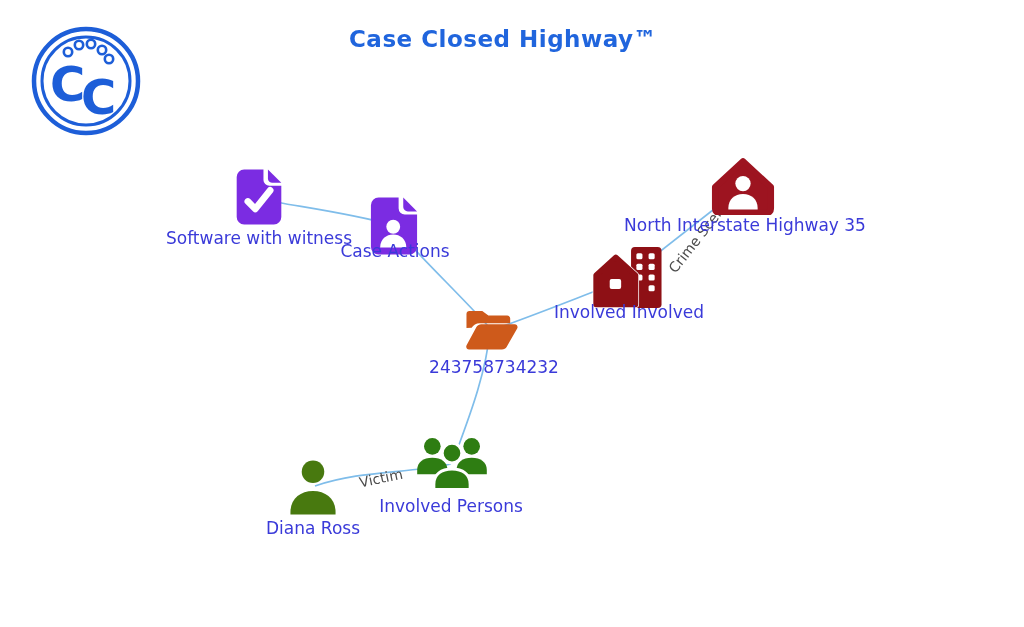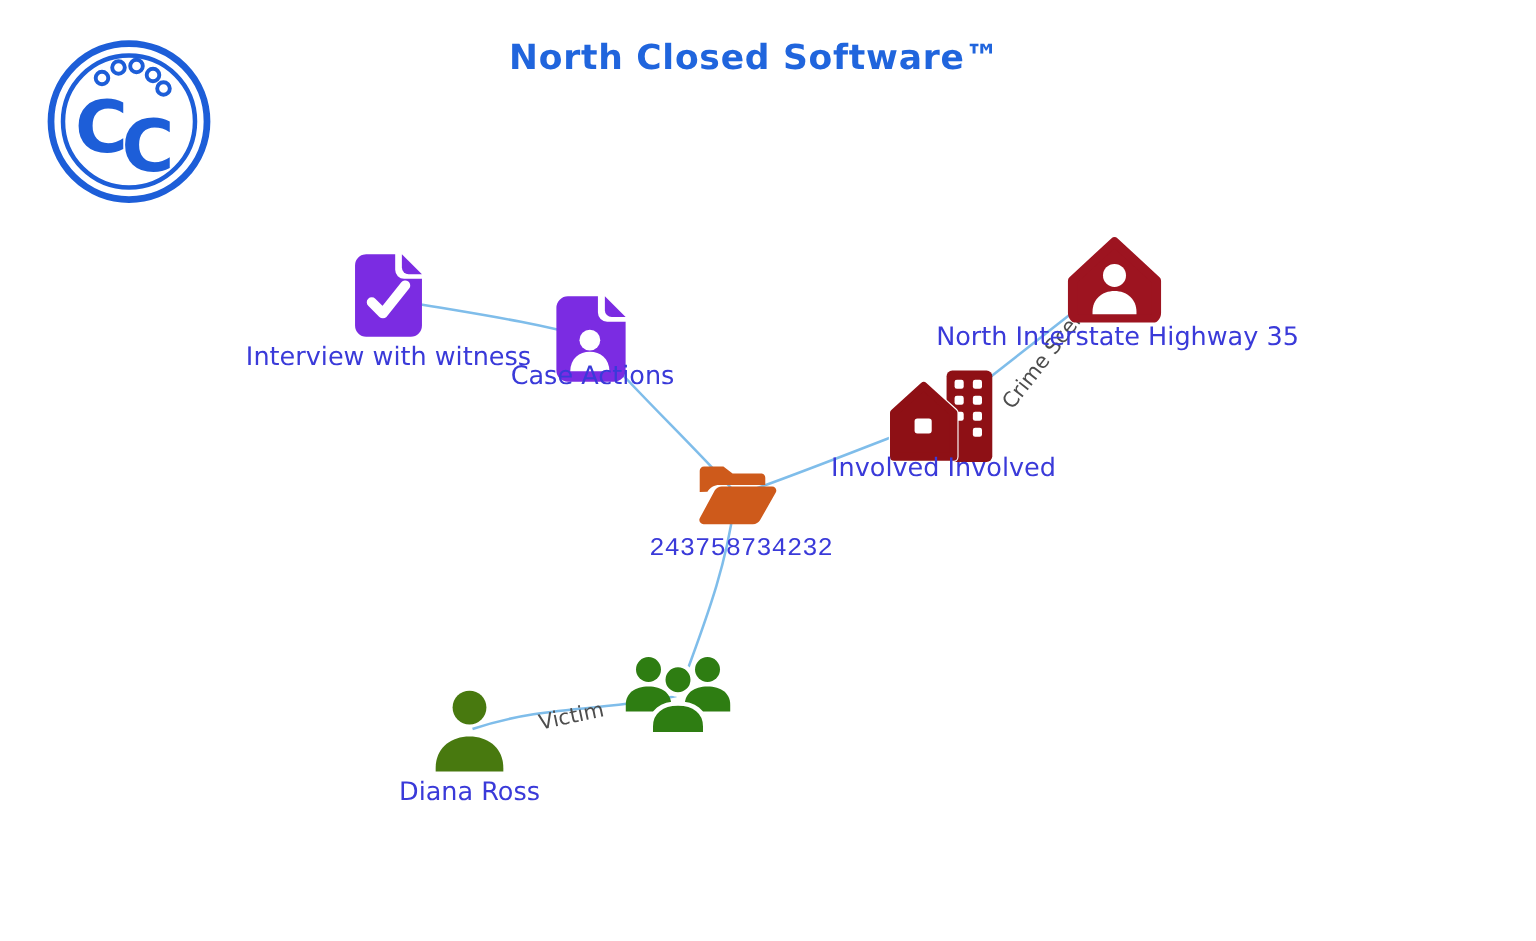--- a/index.html
+++ b/index.html
@@ -37,21 +37,21 @@
       <circle cx="38" cy="27" r="4.2" fill="none" stroke="#1d5ed8" stroke-width="2.6"></circle>
       <circle cx="49" cy="20" r="4.2" fill="none" stroke="#1d5ed8" stroke-width="2.6"></circle>
       <circle cx="61" cy="19" r="4.2" fill="none" stroke="#1d5ed8" stroke-width="2.6"></circle>
       <circle cx="72" cy="25" r="4.2" fill="none" stroke="#1d5ed8" stroke-width="2.6"></circle>
       <circle cx="79" cy="34" r="4.2" fill="none" stroke="#1d5ed8" stroke-width="2.6"></circle>
       <text x="20" y="76" font-family="DejaVu Sans, sans-serif" font-size="48" font-weight="bold" fill="#1d5ed8">C</text>
       <text x="51" y="89" font-family="DejaVu Sans, sans-serif" font-size="48" font-weight="bold" fill="#1d5ed8">C</text>
     </svg>
   </div>
 
-  <div class="app-title">North Closed Software™</div>
+  <div class="app-title">Case Closed Highway™</div>
 
   <svg class="edges-layer" width="1024" height="627" viewBox="0 0 1024 627">
     <g fill="none" stroke="#7fbdea" stroke-width="1.7">
       <path d="M488,326 C460,295 425,262 395,228"></path>
       <path d="M392,225 C350,213 300,207 259,199"></path>
       <path d="M492,330 C538,314 584,295 627,279"></path>
       <path d="M630,275 L741,188"></path>
       <path d="M490,330 C486,375 468,420 453,461"></path>
       <path d="M451,464 C405,474 362,470 315,486"></path>
     </g>
@@ -60,39 +60,39 @@
   <div class="edge-label crime">Crime Scene</div>
   <div class="edge-label victim">Victim</div>
 
   <div class="node-icon" style="left:235px;top:168px;">
     <svg width="48" height="58" viewBox="0 0 64 78">
       <path fill="#7b2ce2" d="M12,2 h26 v14 a8,8 0 0 0 8,8 h16 v42 a10,10 0 0 1 -10,10 H12 A10,10 0 0 1 2,66 V12 A10,10 0 0 1 12,2 z"></path>
       <path fill="#7b2ce2" d="M44,2 L62,20 H50 a6,6 0 0 1 -6,-6 z"></path>
       <polyline points="17,45 27,55 47,30" fill="none" stroke="#ffffff" stroke-width="9" stroke-linecap="round" stroke-linejoin="round"></polyline>
     </svg>
   </div>
-  <div class="node-label" style="left:259px;top:228px;">Interview with witness</div>
+  <div class="node-label" style="left:259px;top:228px;">Software with witness</div>
 
   <div class="node-icon" style="left:369px;top:196px;">
     <svg width="50" height="60" viewBox="0 0 64 78">
       <path fill="#7b2ce2" d="M12,2 h26 v14 a8,8 0 0 0 8,8 h16 v42 a10,10 0 0 1 -10,10 H12 A10,10 0 0 1 2,66 V12 A10,10 0 0 1 12,2 z"></path>
       <path fill="#7b2ce2" d="M44,2 L62,20 H50 a6,6 0 0 1 -6,-6 z"></path>
       <circle cx="31" cy="40" r="9" fill="#ffffff"></circle>
       <path fill="#ffffff" d="M14,67 c0,-11 8,-17 17,-17 c9,0 17,6 17,17 z"></path>
     </svg>
   </div>
   <div class="node-label" style="left:395px;top:241px;">Case Actions</div>
 
   <div class="node-icon" style="left:451px;top:301px;">
     <svg width="78" height="55" viewBox="0 0 576 512">
       <path fill="#ce5a1b" d="M69,252 V120 c0,-15 12,-27 27,-27 h120 l57,43 h176 c15,0 27,12 27,27 v45 H190 c-30,0 -58,16 -73,42 z"></path>
       <path fill="#ce5a1b" d="M163,240 c10,-14 26,-23 43,-23 h312 c20,0 33,21 23,38 l-97,170 c-9,16 -26,26 -45,26 H93 c-20,0 -33,-21 -23,-38 z"></path>
     </svg>
   </div>
-  <div class="node-label" style="left:494px;top:357px;font-family:Liberation Mono, monospace;">243758734232</div>
+  <div class="node-label" style="left:494px;top:357px;">243758734232</div>
 
   <div class="node-icon" style="left:589px;top:244px;">
     <svg width="78" height="64" viewBox="0 0 100 84">
       <rect x="54" y="4" width="40" height="80" rx="5" fill="#8e1015"></rect>
       <rect x="61" y="12" width="8" height="8" rx="2" fill="#ffffff"></rect>
       <rect x="77" y="12" width="8" height="8" rx="2" fill="#ffffff"></rect>
       <rect x="61" y="26" width="8" height="8" rx="2" fill="#ffffff"></rect>
       <rect x="77" y="26" width="8" height="8" rx="2" fill="#ffffff"></rect>
       <rect x="61" y="40" width="8" height="8" rx="2" fill="#ffffff"></rect>
       <rect x="77" y="40" width="8" height="8" rx="2" fill="#ffffff"></rect>
@@ -116,20 +116,21 @@
   <div class="node-icon" style="left:414px;top:435px;">
     <svg width="76" height="56" viewBox="0 0 100 74">
       <circle cx="24" cy="15" r="11" fill="#2e7d12"></circle>
       <path fill="#2e7d12" d="M4,52 v-6 c0,-10 8,-16 20,-16 c12,0 20,6 20,16 v6 z"></path>
       <circle cx="76" cy="15" r="11" fill="#2e7d12"></circle>
       <path fill="#2e7d12" d="M56,52 v-6 c0,-10 8,-16 20,-16 c12,0 20,6 20,16 v6 z"></path>
       <circle cx="50" cy="24" r="13" fill="#2e7d12" stroke="#ffffff" stroke-width="4"></circle>
       <path fill="#2e7d12" stroke="#ffffff" stroke-width="4" d="M26,72 v-7 c0,-13 10,-20 24,-20 c14,0 24,7 24,20 v7 z"></path>
     </svg>
   </div>
+  <div class="node-label" style="left:451px;top:496px;">Involved Persons</div>
 
   <div class="node-icon" style="left:287px;top:458px;">
     <svg width="52" height="58" viewBox="0 0 64 72">
       <circle cx="32" cy="17" r="14" fill="#48790f"></circle>
       <path fill="#48790f" d="M4,70 v-3 c0,-16 12,-26 28,-26 s28,10 28,26 v3 z"></path>
     </svg>
   </div>
   <div class="node-label" style="left:313px;top:518px;text-align:right;">Diana Ross</div>
 
 </div>

